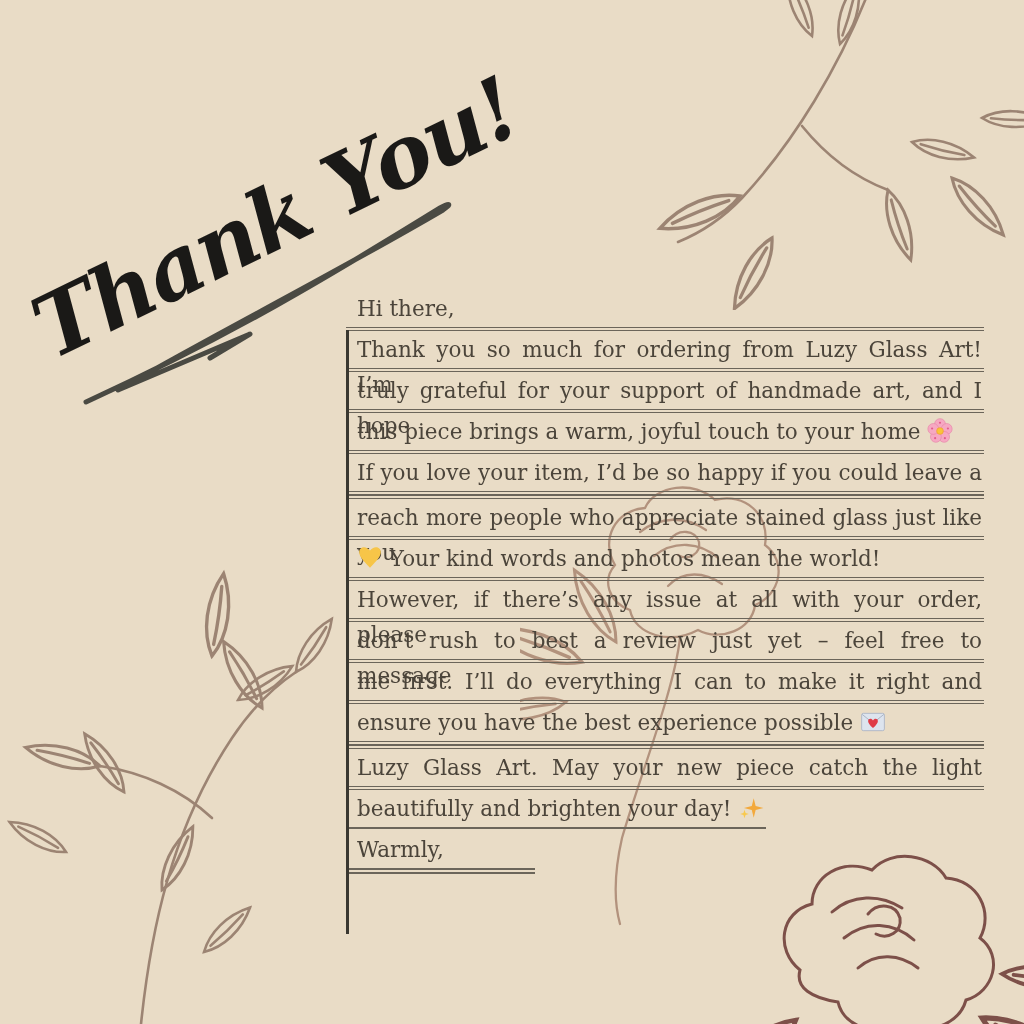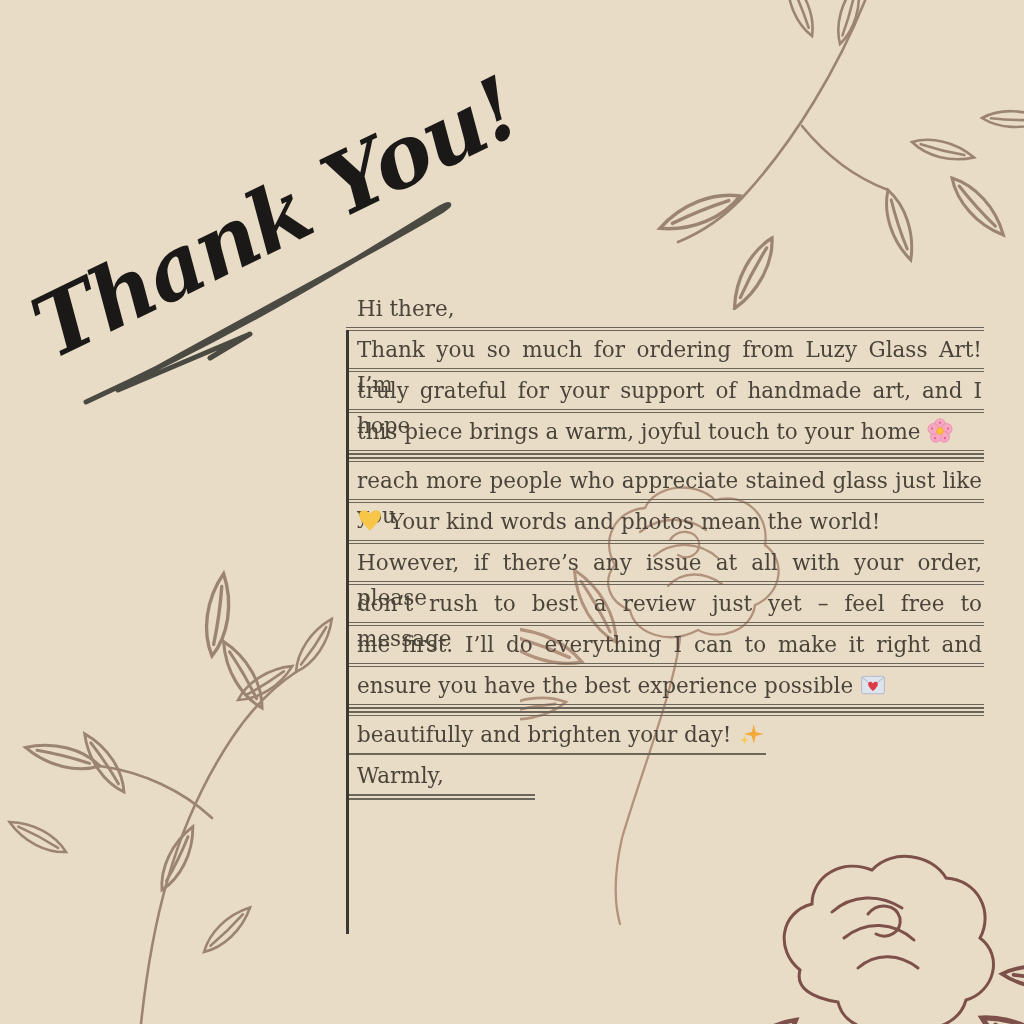--- a/index.html
+++ b/index.html
@@ -197,20 +197,21 @@
                 <circle cx="5.8" cy="10.1" r="5" fill="#f6a8c2"></circle>
               </g>
               <circle cx="12" cy="4.4" r="1" fill="#e25c8d"></circle>
               <circle cx="19.3" cy="9.7" r="1" fill="#e25c8d"></circle>
               <circle cx="16.5" cy="18.6" r="1" fill="#e25c8d"></circle>
               <circle cx="7.5" cy="18.6" r="1" fill="#e25c8d"></circle>
               <circle cx="4.7" cy="9.7" r="1" fill="#e25c8d"></circle>
               <circle cx="12" cy="12" r="3.1" fill="#f9c33b" stroke="#ef9d2c" stroke-width="0.6"></circle>
             </svg></span></div>
         <div class="rule double-full"></div>
+        <div class="line justify">If you love your item, I’d be so happy if you could leave a</div>
         <div class="rule double-full"></div>
         <div class="rule double-full"></div>
         <div class="line justify">reach more people who appreciate stained glass just like you</div>
         <div class="rule double-full"></div>
         <div class="line"><span class="emoji"><svg viewBox="0 0 24 24">
               <path fill="#f7c548" d="M12 21 C5 14 2 10 2 6.5 C2 3.5 4.2 2 6.5 2 C8.5 2 10.5 3.2 12 5 C13.5 3.2 15.5 2 17.5 2 C19.8 2 22 3.5 22 6.5 C22 10 19 14 12 21 Z"></path>
             </svg></span> Your kind words and photos mean the world!</div>
         <div class="rule double-full"></div>
         <div class="line justify">However, if there’s any issue at all with your order, please</div>
         <div class="rule double-full"></div>
@@ -218,20 +219,21 @@
         <div class="rule double-full"></div>
         <div class="line justify">me first. I’ll do everything I can to make it right and</div>
         <div class="rule double-full"></div>
         <div class="line">ensure you have the best experience possible <span class="emoji"><svg viewBox="0 0 24 24">
               <rect x="1.5" y="4" width="21" height="16" rx="1.6" fill="#dde4ee" stroke="#aab4c4" stroke-width="0.8"></rect>
               <path d="M2 5 L12 13 L22 5" fill="none" stroke="#aab4c4" stroke-width="0.9"></path>
               <path fill="#df3b47" d="M12 17.5 C8.8 14.5 7.5 12.8 7.5 11.2 C7.5 9.8 8.5 9.1 9.6 9.1 C10.5 9.1 11.4 9.7 12 10.5 C12.6 9.7 13.5 9.1 14.4 9.1 C15.5 9.1 16.5 9.8 16.5 11.2 C16.5 12.8 15.2 14.5 12 17.5 Z"></path>
             </svg></span></div>
         <div class="rule double-full"></div>
         <div class="rule double-full"></div>
+        <div class="line justify">Luzy Glass Art. May your new piece catch the light</div>
         <div class="rule double-full"></div>
         <div class="line">beautifully and brighten your day! <span class="emoji"><svg viewBox="0 0 24 24">
               <path fill="#f3a93c" d="M14.5 3 L16.3 10.2 L23.5 12 L16.3 13.8 L14.5 21 L12.7 13.8 L5.5 12 L12.7 10.2 Z"></path>
               <path fill="#f8c94e" d="M6 13.5 L7 16.5 L10 17.5 L7 18.5 L6 21.5 L5 18.5 L2 17.5 L5 16.5 Z"></path>
             </svg></span></div>
         <div class="rule single-mid"></div>
         <div class="line">Warmly,</div>
         <div class="rule single-short"></div>
         <div class="rule single-short"></div>
       </div>

